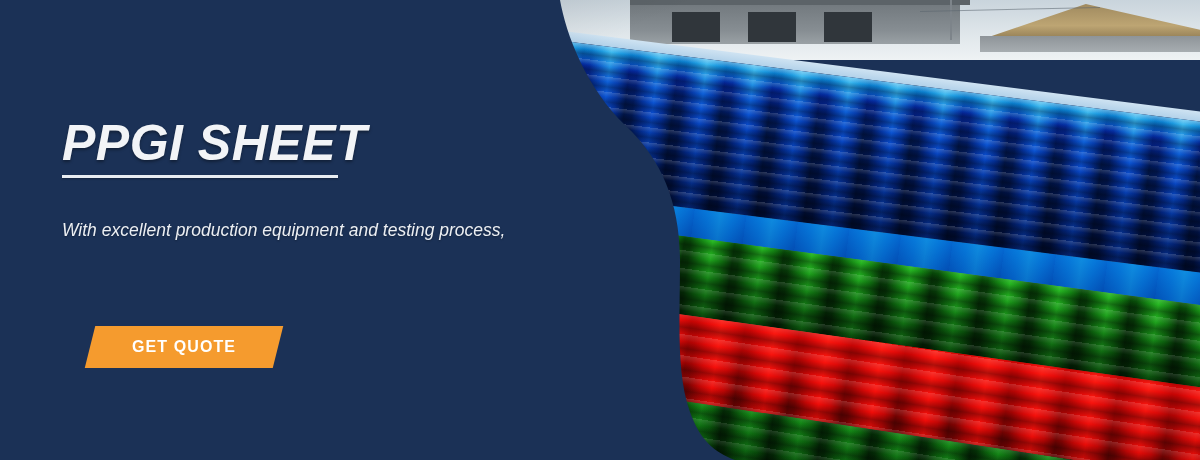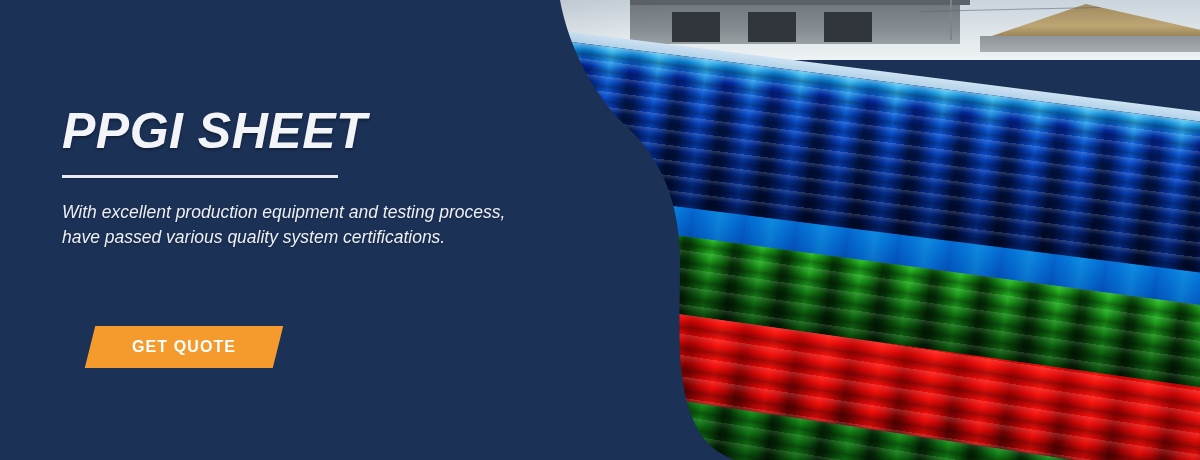--- a/index.html
+++ b/index.html
@@ -316,21 +316,21 @@
     position: absolute;
     left: 62px;
     top: 0;
     width: 520px;
     height: 460px;
   }
 
   .title {
     position: absolute;
     left: 0;
-    top: 106px;
+    top: 118px;
     margin: 0;
     font-size: 50px;
     line-height: 1;
     font-weight: 700;
     font-style: italic;
     letter-spacing: 0.5px;
     color: #f2f4f7;
     white-space: nowrap;
     text-shadow: 0 2px 3px rgba(0,0,0,.35);
   }
@@ -350,21 +350,21 @@
     top: 200px;
     width: 520px;
     margin: 0;
     font-size: 17.5px;
     line-height: 25px;
     font-style: italic;
     font-weight: 400;
     color: #eceff3;
     text-shadow: 0 1px 2px rgba(0,0,0,.3);
   }
-  .subtitle span { display: block; white-space: nowrap; }
+  .subtitle span { display: block; white-space: nowrap; margin-top: 18px; }
 
   .cta-wrap {
     position: absolute;
     left: 28px;
     top: 326px;
   }
   .cta {
     position: relative;
     display: inline-block;
     padding: 12px 42px 12px 42px;
@@ -445,21 +445,20 @@
   </div>
 
   <div class="panel"></div>
 
   <div class="content">
     <h1 class="title">PPGI SHEET</h1>
     <div class="title-rule"></div>
 
     <p class="subtitle">
       <span>With excellent production equipment and testing process,</span>
-      <span>have passed various quality system certifications.</span>
     </p>
 
     <div class="cta-wrap">
       <button class="cta" type="button">
         <span class="cta-label">GET QUOTE</span>
       </button>
     </div>
   </div>
 
 </div>

